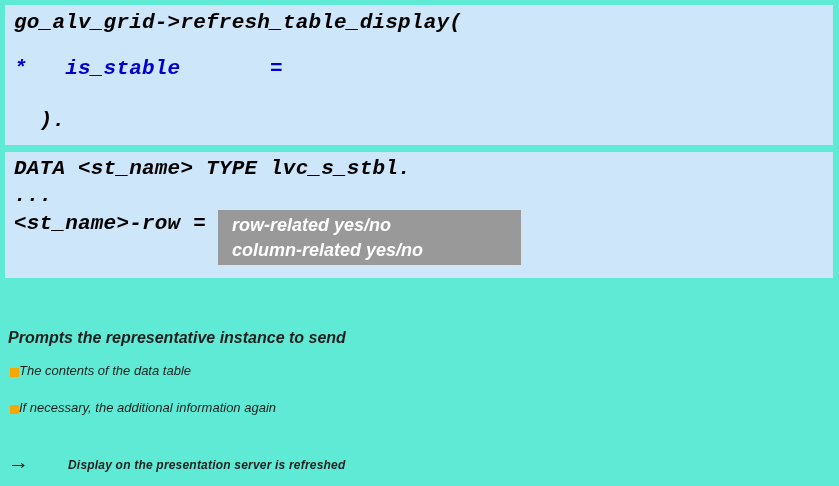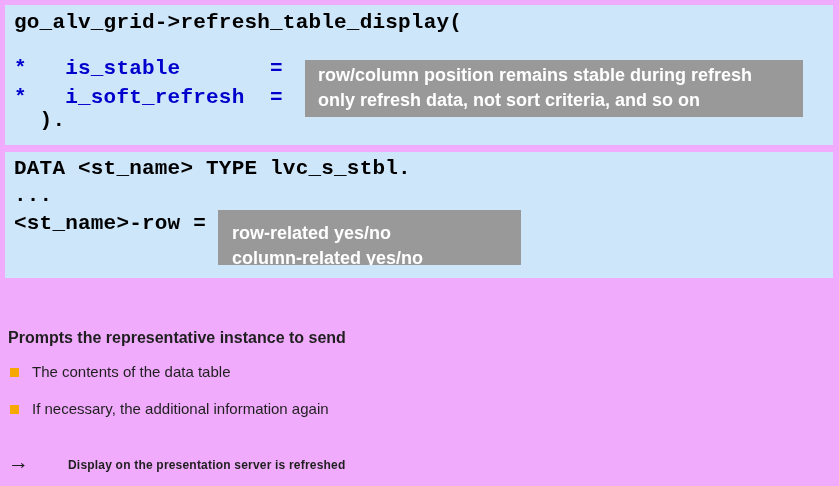--- a/index.html
+++ b/index.html
@@ -2,21 +2,21 @@
 <html style="--code-bg: #cde6fa; --annotation-bg: #999999; --annotation-text: #ffffff; --code-text: #000000; --keyword-blue: #0000cc; --bullet-orange: #f6a800; --body-text: #1f1f1f;"><head>
 <meta charset="utf-8">
 <style>
   * { margin:0; padding:0; box-sizing:border-box; }
   html,body { background:#ffffff; }
   body {
     width:839px; height:486px;
     font-family:"Liberation Sans", sans-serif;
     position:relative; overflow:hidden;
   }
-  .slide { position:relative; width:839px; height:486px; background:#f0abfc; }
+  .slide { position:relative; width:839px; height:486px; background:#5eead4;font-style:italic; }
 
   .code-box {
     position:absolute; left:5px; width:828px;
     background:var(--code-bg, #cde6fa);
   }
   #box1 { top:5px;   height:140px; }
   #box2 { top:152px; height:126px; }
 
   .cl {
     position:absolute; left:9px;
@@ -28,55 +28,50 @@
   .kw { color:var(--keyword-blue, #0000cc); }
 
   .annot {
     position:absolute;
     background:var(--annotation-bg, #999999);
     color:var(--annotation-text, #ffffff);
     font-weight:bold; font-size:18px; line-height:25px;
     white-space:nowrap; overflow:hidden;
   }
   #annot1 { left:300px; top:55px; width:498px; height:57px; padding:3px 0 0 13px; }
-  #annot2 { left:213px; top:58px; width:303px; height:55px; padding:11px 0 0 14px; }
+  #annot2 { left:213px; top:58px; width:303px; height:55px; padding:3px 0 0 14px; }
 
   .heading {
     position:absolute; left:8px; top:329px;
     font-size:16px; font-weight:bold;
     color:var(--body-text, #1f1f1f);
   }
   .bullet-row { position:absolute; left:10px; display:flex; align-items:flex-start; }
   #bullet1 { top:363px; }
   #bullet2 { top:400px; }
   .sq {
     width:9px; height:9px; margin-top:5px; flex:0 0 auto;
     background:var(--bullet-orange, #f6a800);
   }
-  .bullet-text { margin-left:13px; font-size:15px; color:var(--body-text, #1f1f1f); }
+  .bullet-text { font-size:13px; color:var(--body-text, #1f1f1f); }
 
   .arrow-row { position:absolute; left:8px; top:450px; display:flex; align-items:baseline; }
   .arrow-glyph { font-size:21px; font-weight:bold; margin-right:9px; color:var(--body-text, #1f1f1f); }
   .conclusion { font-size:12px; font-weight:bold; letter-spacing:0.2px; color:var(--body-text, #1f1f1f);margin-left:30px; }
 </style>
 </head>
 <body>
 
 <div class="slide">
 
   <div class="code-box" id="box1">
     <div class="cl" style="top:7px">go_alv_grid-&gt;refresh_table_display(</div>
     <div class="cl kw" style="top:53px">*   is_stable       =</div>
-    <div class="cl kw" style="top:82px">*   i_soft_refresh  =</div>
     <div class="cl" style="top:105px">  ).</div>
 
-    <div class="annot" id="annot1">
-      <div>row/column position remains stable during refresh</div>
-      <div>only refresh data, not sort criteria, and so on</div>
-    </div>
   </div>
 
   <div class="code-box" id="box2">
     <div class="cl" style="top:6px">DATA &lt;st_name&gt; TYPE lvc_s_stbl.</div>
     <div class="cl" style="top:33px">...</div>
     <div class="cl" style="top:61px">&lt;st_name&gt;-row =</div>
 
     <div class="annot" id="annot2">
       <div>row-related yes/no</div>
       <div>column-related yes/no</div>

